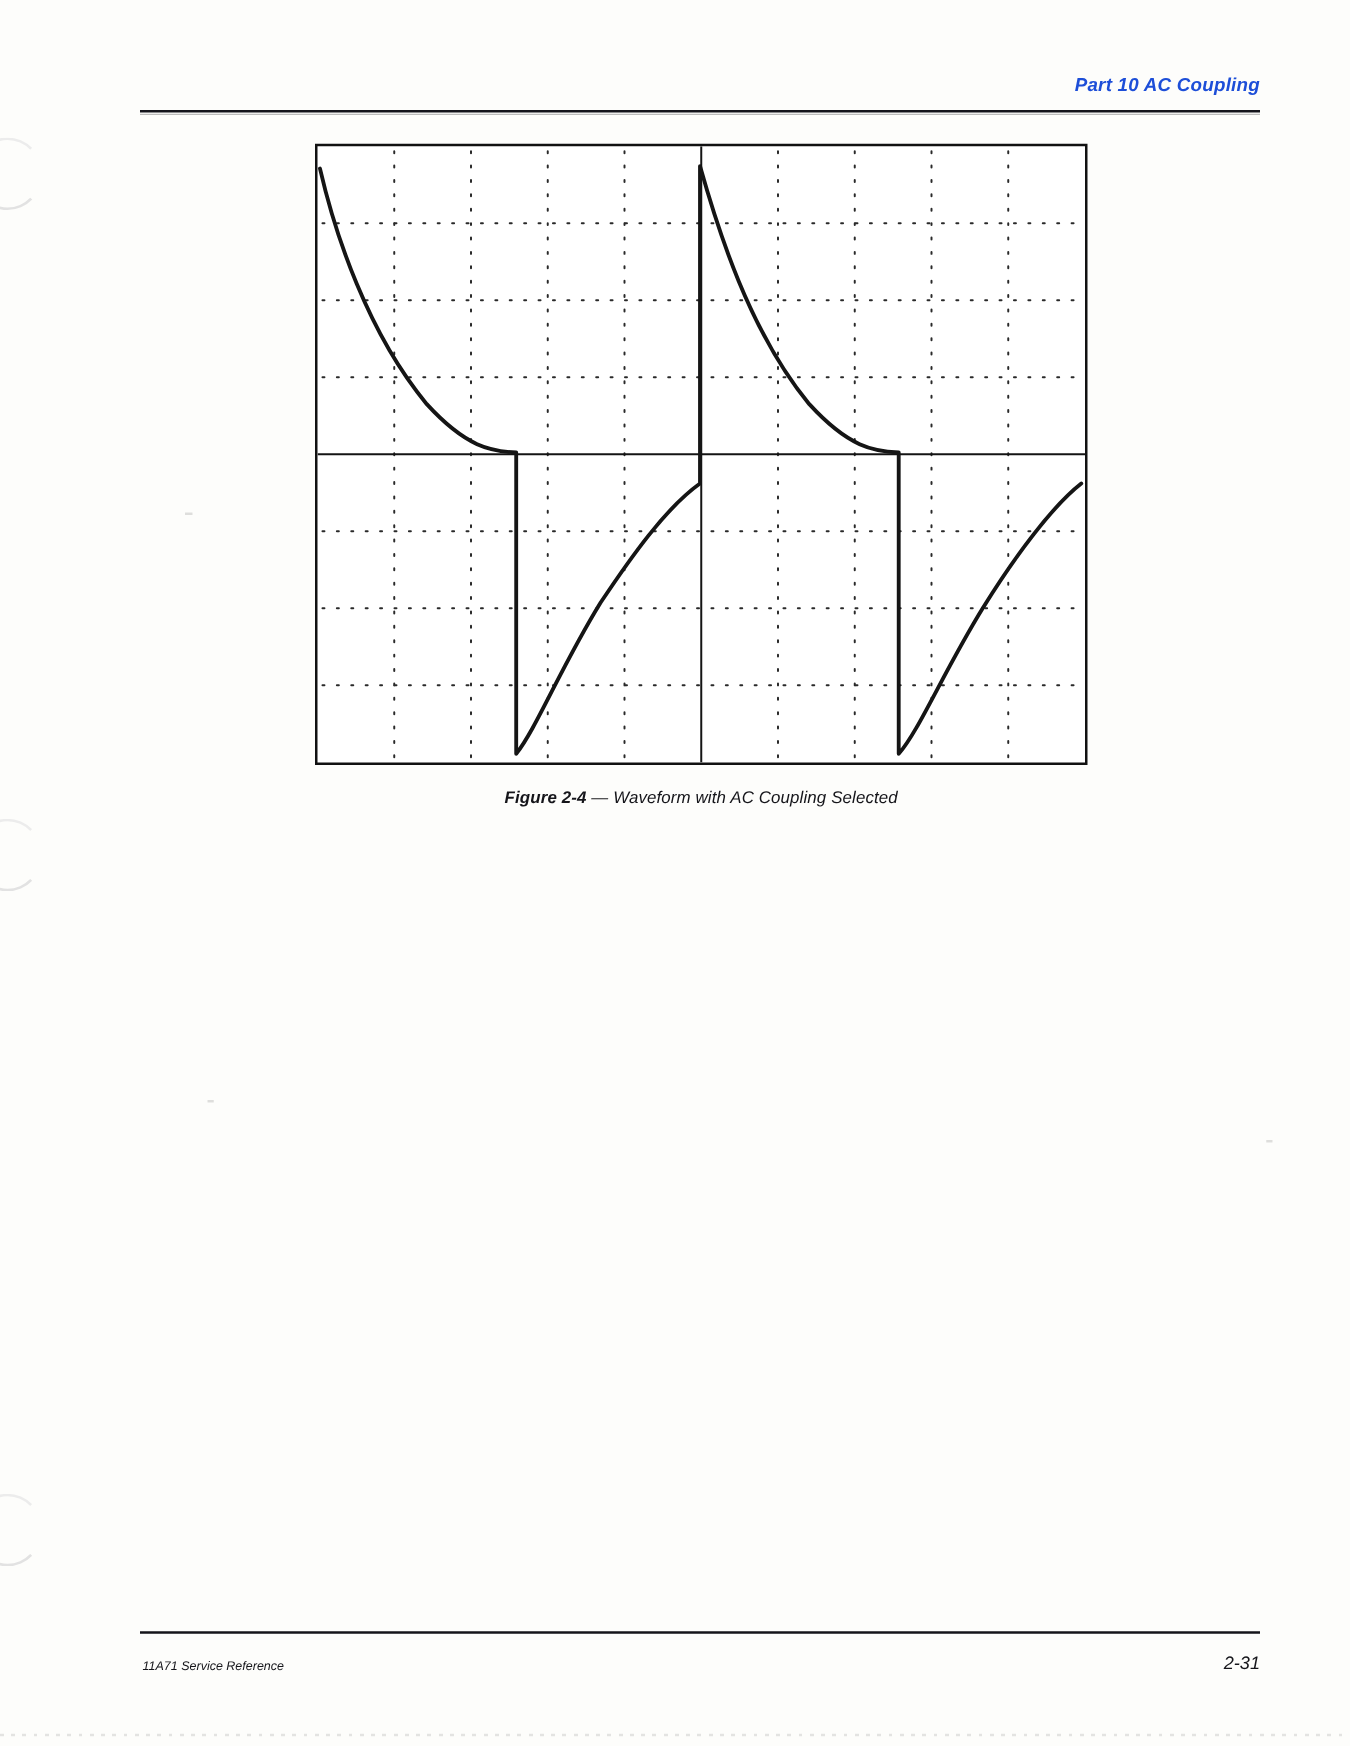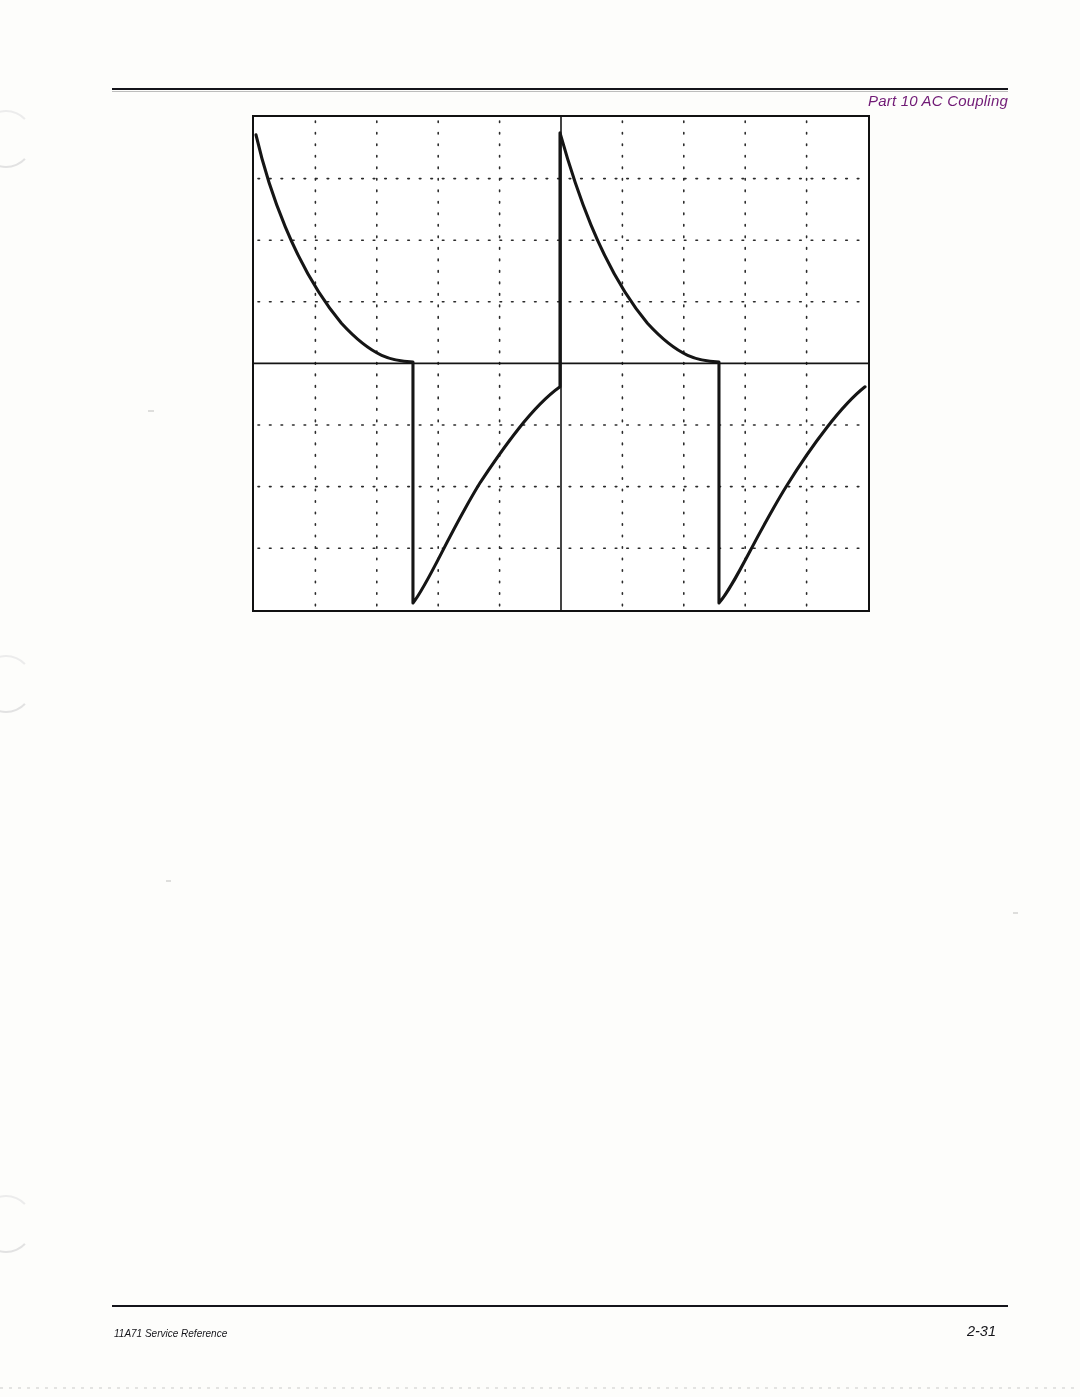--- a/index.html
+++ b/index.html
@@ -23,25 +23,24 @@
     background: #fdfdfb;
   }
 
   
   .header-title {
     position: absolute;
     top: 60px;
     right: 72px;
     font-size: 15px;
     font-style: italic;
-    font-weight: normal;
+    font-weight: bold;
     letter-spacing: 0.2px;
-    color: #701a75;
+    color: #1d4ed8;
     white-space: nowrap;
-    margin-top: 32px;
   }
   .header-rule {
     position: absolute;
     top: 88px;
     left: 112px;
     right: 72px;
     height: 0;
     border-top: 2px solid #14141a;
   }
   .header-rule::after {
@@ -113,21 +112,21 @@
     position: absolute;
     bottom: 58px;
     left: 114px;
     font-size: 10px;
     font-style: italic;
     color: #15151a;
   }
   .footer-right {
     position: absolute;
     bottom: 58px;
-    right: 84px;
+    right: 72px;
     font-size: 14.5px;
     font-style: italic;
     color: #15151a;
   }
 
   
   .scan-edge {
     position: absolute;
     left: 0; right: 0; bottom: 8px;
     height: 2px;
@@ -187,20 +186,25 @@
                  C 176,470 196,420 228,368
                  C 252,332 280,292 308,272
                  L 308,16
                  C 322,66 348,150 396,208
                  C 428,243 448,246 468,247
                  L 468,490
                  C 484,472 504,424 536,372
                  C 562,330 592,290 615,272" fill="none" stroke="#151515" stroke-width="3.1" stroke-linejoin="round" stroke-linecap="round"></path>
       </svg>
     </div>
+    <div class="figure-caption">
+      <span class="cap-num">Figure 2-4</span>
+      <span>—</span>
+      <span>Waveform with AC Coupling Selected</span>
+    </div>
   </div>
 
   <div class="stray-mark" style="left:148px; top:410px; width:6px; height:2px;"></div>
   <div class="stray-mark" style="left:166px; top:880px; width:5px; height:2px;"></div>
   <div class="stray-mark" style="left:1013px; top:912px; width:5px; height:2px;"></div>
 
   <div class="footer-rule"></div>
   <div class="footer-left">11A71 Service Reference</div>
   <div class="footer-right">2-31</div>
 

